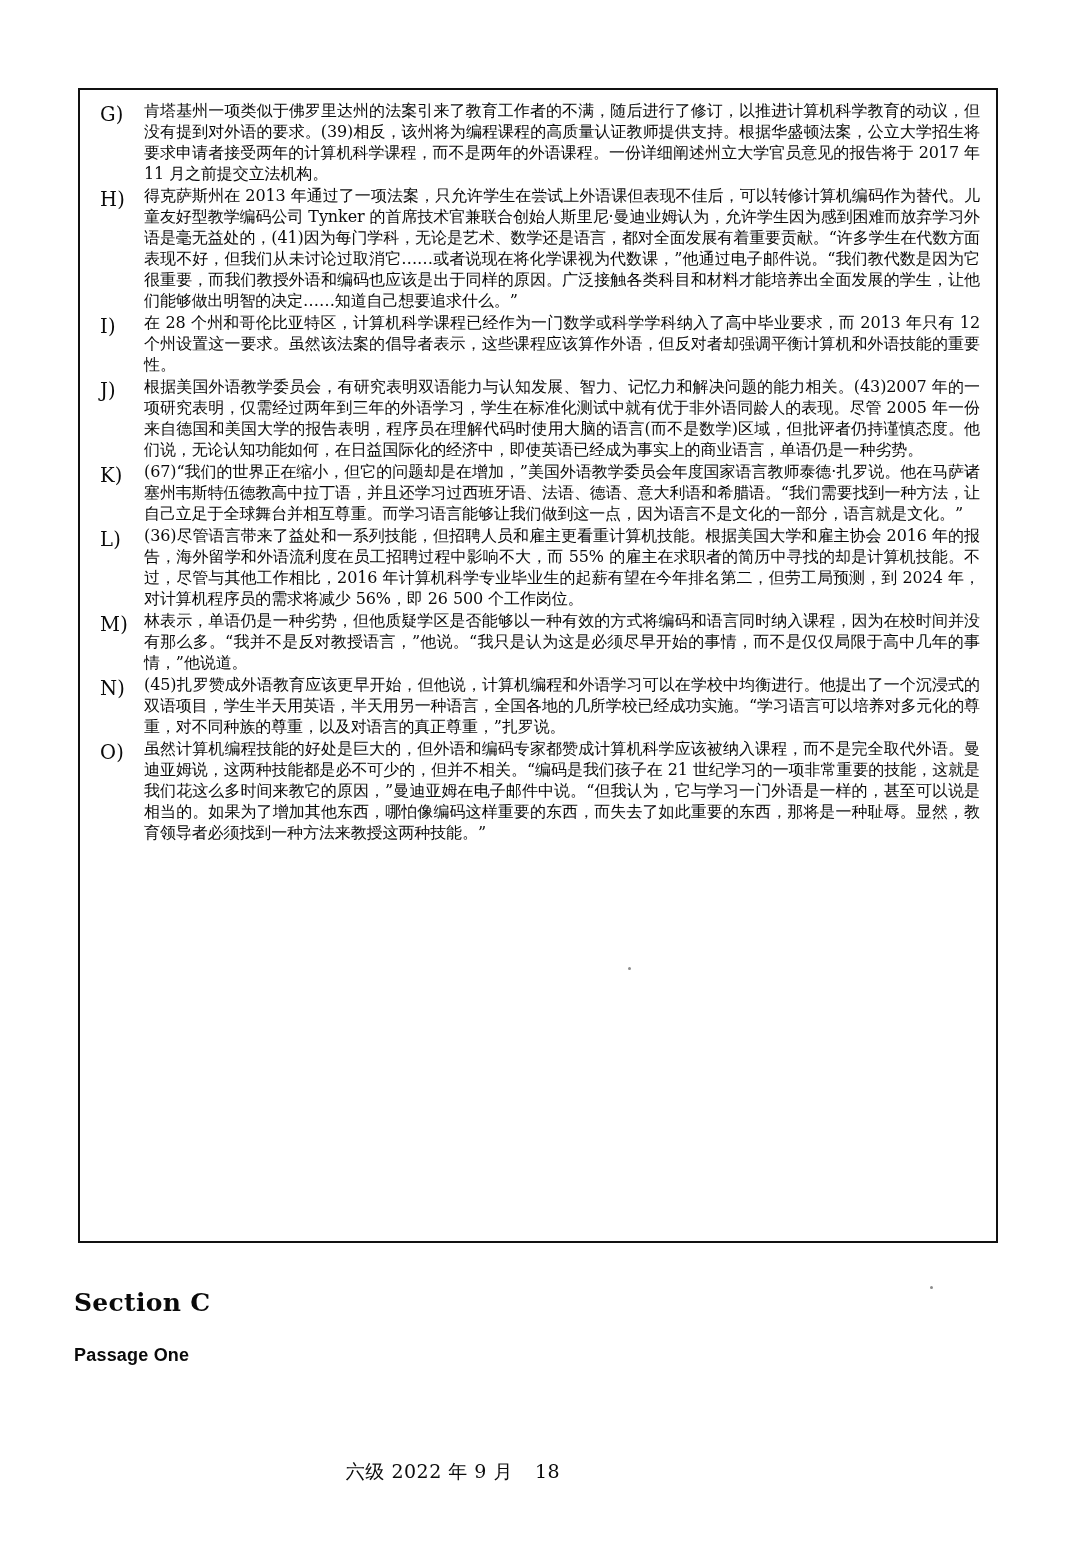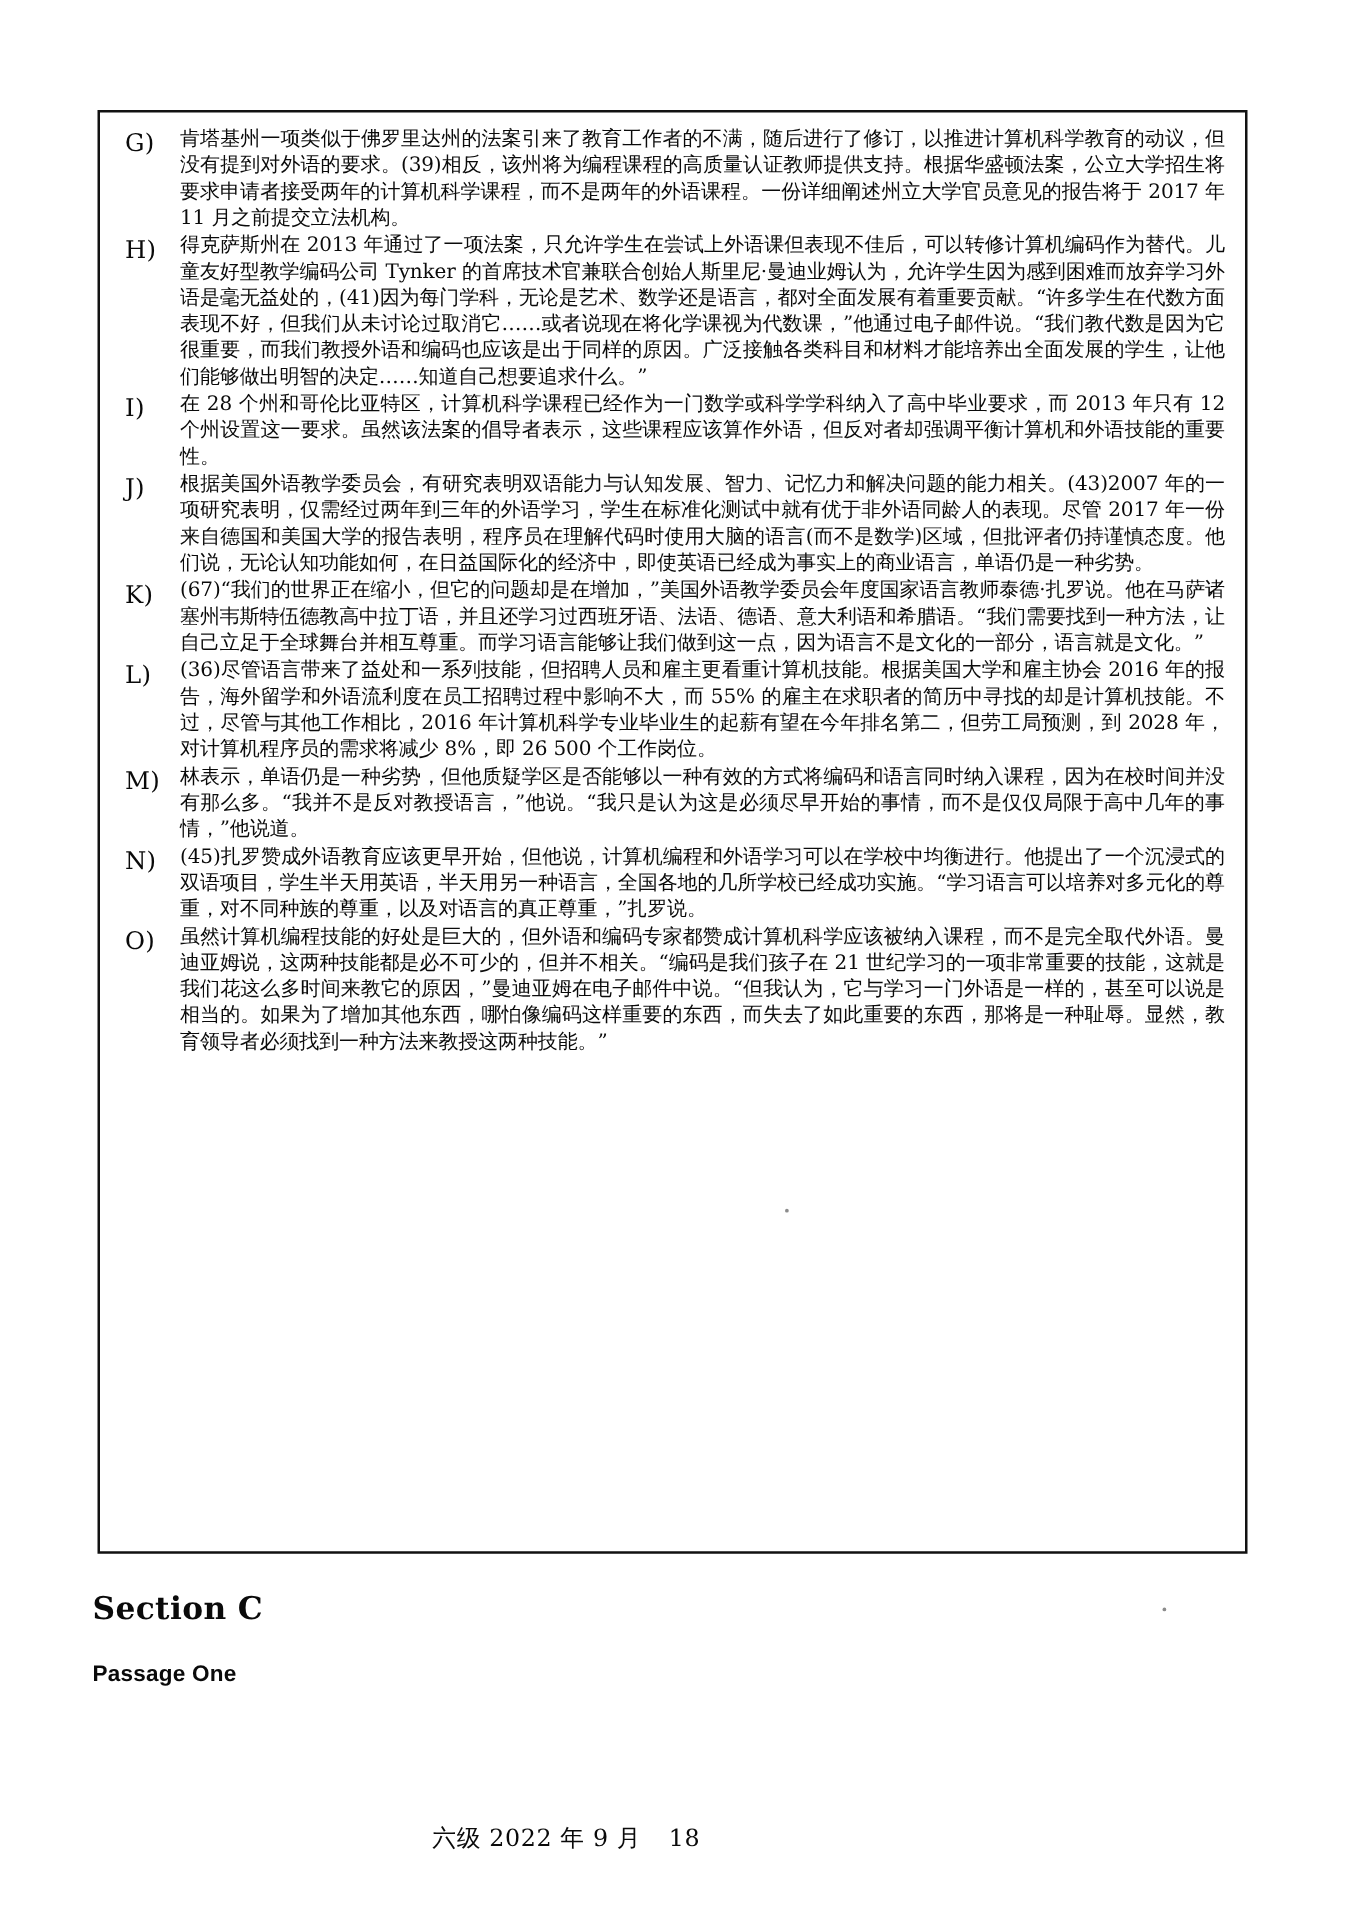--- a/index.html
+++ b/index.html
@@ -73,21 +73,21 @@
     position: absolute;
     left: 74px;
     top: 1272px;
     width: 950px;
   }
   .section-title {
     font-family: "DejaVu Serif", "Liberation Serif", serif;
     font-weight: bold;
     font-size: 25px;
     line-height: 30px;
-    margin: 0 0 26px 0;
+    margin: 16px 0 26px 0;
     letter-spacing: 0.3px;
   }
   .passage-one {
     font-family: Liberation Sans, sans-serif;
     font-weight: bold;
     font-size: 18px;
     line-height: 22px;
     margin: 0 0 24px 0;
     letter-spacing: 0.2px;
   }
@@ -147,31 +147,31 @@
         <span class="para-body">得克萨斯州在 2013 年通过了一项法案，只允许学生在尝试上外语课但表现不佳后，可以转修计算机编码作为替代。儿童友好型教学编码公司 Tynker 的首席技术官兼联合创始人斯里尼·曼迪业姆认为，允许学生因为感到困难而放弃学习外语是毫无益处的，(41)因为每门学科，无论是艺术、数学还是语言，都对全面发展有着重要贡献。“许多学生在代数方面表现不好，但我们从未讨论过取消它……或者说现在将化学课视为代数课，”他通过电子邮件说。“我们教代数是因为它很重要，而我们教授外语和编码也应该是出于同样的原因。广泛接触各类科目和材料才能培养出全面发展的学生，让他们能够做出明智的决定……知道自己想要追求什么。”</span>
       </div>
 
       <div class="para">
         <span class="para-label">I)</span>
         <span class="para-body">在 28 个州和哥伦比亚特区，计算机科学课程已经作为一门数学或科学学科纳入了高中毕业要求，而 2013 年只有 12 个州设置这一要求。虽然该法案的倡导者表示，这些课程应该算作外语，但反对者却强调平衡计算机和外语技能的重要性。</span>
       </div>
 
       <div class="para">
         <span class="para-label">J)</span>
-        <span class="para-body">根据美国外语教学委员会，有研究表明双语能力与认知发展、智力、记忆力和解决问题的能力相关。(43)2007 年的一项研究表明，仅需经过两年到三年的外语学习，学生在标准化测试中就有优于非外语同龄人的表现。尽管 2017 年一份来自德国和美国大学的报告表明，程序员在理解代码时使用大脑的语言(而不是数学)区域，但批评者仍持谨慎态度。他们说，无论认知功能如何，在日益国际化的经济中，即使英语已经成为事实上的商业语言，单语仍是一种劣势。</span>
+        <span class="para-body">根据美国外语教学委员会，有研究表明双语能力与认知发展、智力、记忆力和解决问题的能力相关。(43)2007 年的一项研究表明，仅需经过两年到三年的外语学习，学生在标准化测试中就有优于非外语同龄人的表现。尽管 2005 年一份来自德国和美国大学的报告表明，程序员在理解代码时使用大脑的语言(而不是数学)区域，但批评者仍持谨慎态度。他们说，无论认知功能如何，在日益国际化的经济中，即使英语已经成为事实上的商业语言，单语仍是一种劣势。</span>
       </div>
 
       <div class="para">
         <span class="para-label">K)</span>
         <span class="para-body">(67)“我们的世界正在缩小，但它的问题却是在增加，”美国外语教学委员会年度国家语言教师泰德·扎罗说。他在马萨诸塞州韦斯特伍德教高中拉丁语，并且还学习过西班牙语、法语、德语、意大利语和希腊语。“我们需要找到一种方法，让自己立足于全球舞台并相互尊重。而学习语言能够让我们做到这一点，因为语言不是文化的一部分，语言就是文化。”</span>
       </div>
 
       <div class="para">
         <span class="para-label">L)</span>
-        <span class="para-body">(36)尽管语言带来了益处和一系列技能，但招聘人员和雇主更看重计算机技能。根据美国大学和雇主协会 2016 年的报告，海外留学和外语流利度在员工招聘过程中影响不大，而 55% 的雇主在求职者的简历中寻找的却是计算机技能。不过，尽管与其他工作相比，2016 年计算机科学专业毕业生的起薪有望在今年排名第二，但劳工局预测，到 2028 年，对计算机程序员的需求将减少 8%，即 26 500 个工作岗位。</span>
+        <span class="para-body">(36)尽管语言带来了益处和一系列技能，但招聘人员和雇主更看重计算机技能。根据美国大学和雇主协会 2016 年的报告，海外留学和外语流利度在员工招聘过程中影响不大，而 55% 的雇主在求职者的简历中寻找的却是计算机技能。不过，尽管与其他工作相比，2016 年计算机科学专业毕业生的起薪有望在今年排名第二，但劳工局预测，到 2024 年，对计算机程序员的需求将减少 56%，即 26 500 个工作岗位。</span>
       </div>
 
       <div class="para">
         <span class="para-label">M)</span>
         <span class="para-body">林表示，单语仍是一种劣势，但他质疑学区是否能够以一种有效的方式将编码和语言同时纳入课程，因为在校时间并没有那么多。“我并不是反对教授语言，”他说。“我只是认为这是必须尽早开始的事情，而不是仅仅局限于高中几年的事情，”他说道。</span>
       </div>
 
       <div class="para">
         <span class="para-label">N)</span>
         <span class="para-body">(45)扎罗赞成外语教育应该更早开始，但他说，计算机编程和外语学习可以在学校中均衡进行。他提出了一个沉浸式的双语项目，学生半天用英语，半天用另一种语言，全国各地的几所学校已经成功实施。“学习语言可以培养对多元化的尊重，对不同种族的尊重，以及对语言的真正尊重，”扎罗说。</span>

